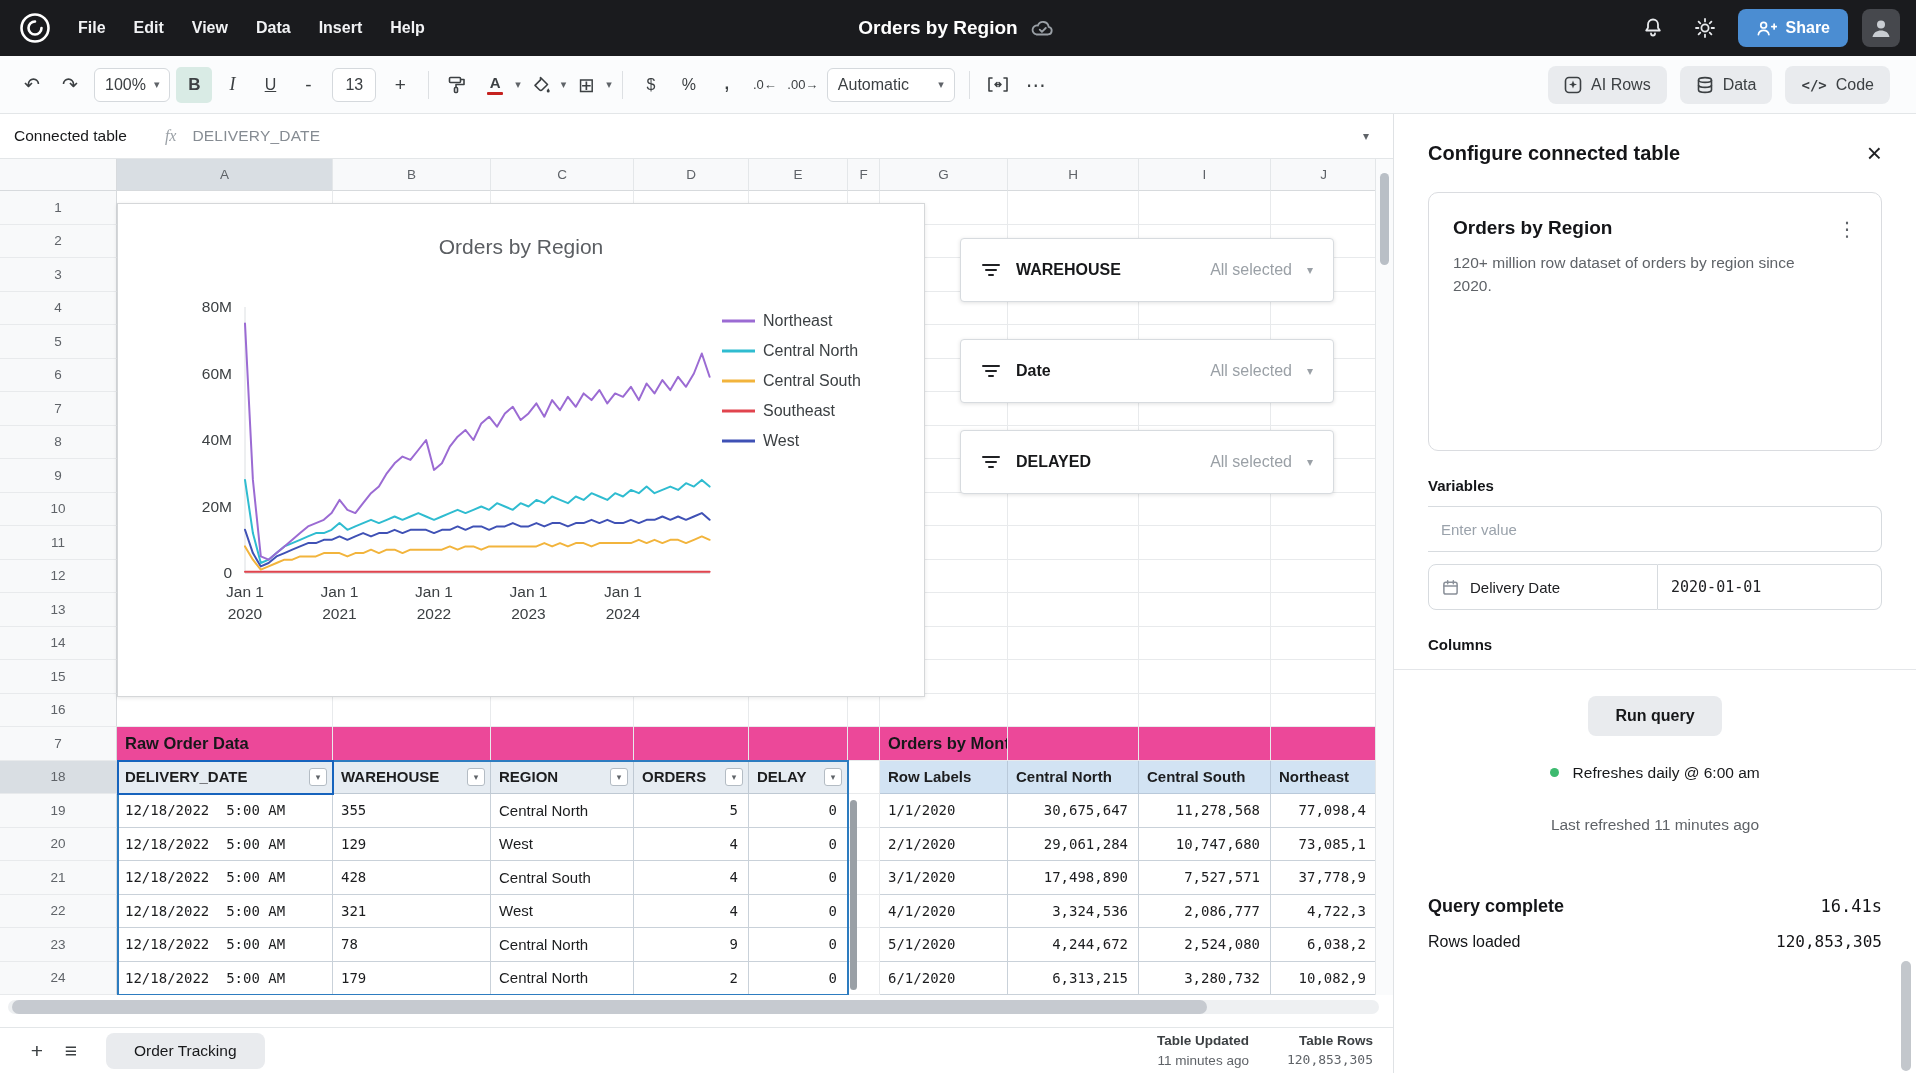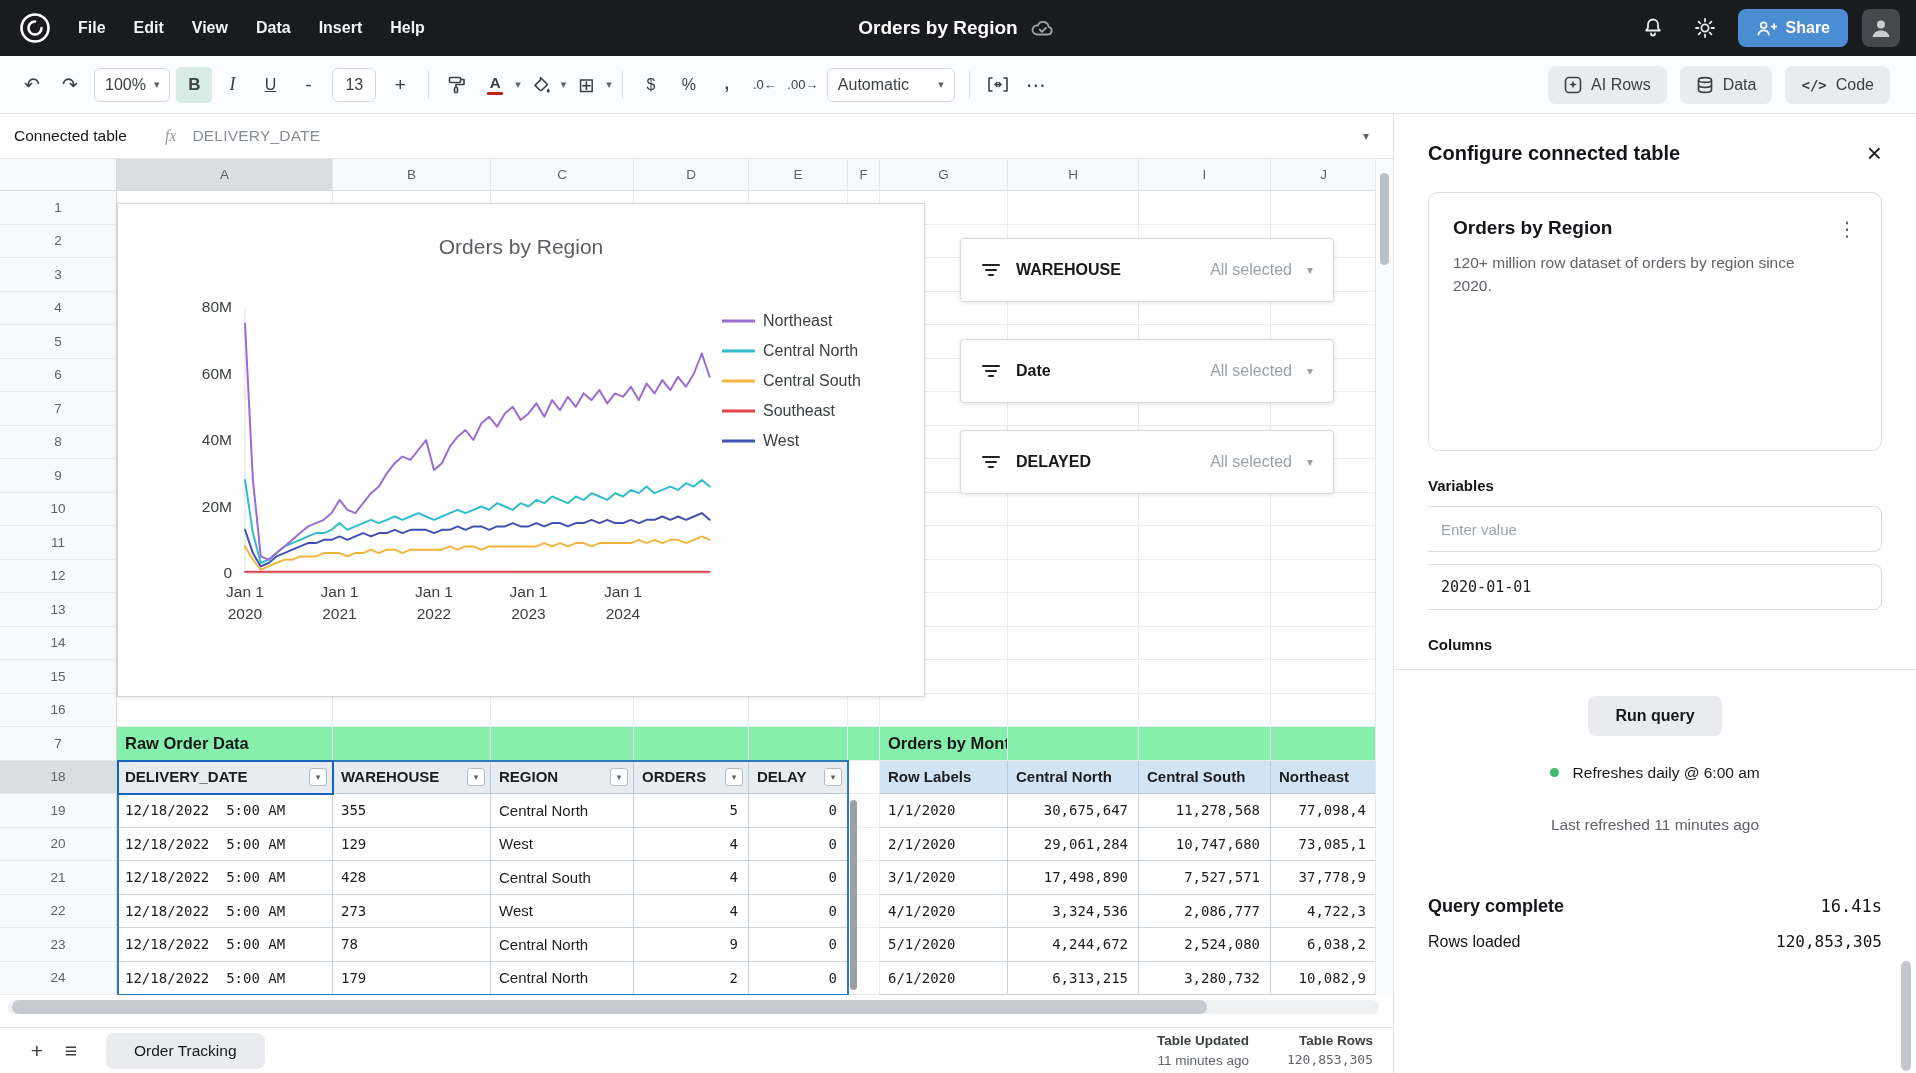--- a/index.html
+++ b/index.html
@@ -57,21 +57,21 @@
   .corner{width:117px;flex:0 0 auto;background:#f8f9fa;border-right:1px solid #d7dadd;border-bottom:1px solid #d7dadd}
   .col-h{flex:0 0 auto;background:#f8f9fa;border-right:1px solid #e4e7e9;border-bottom:1px solid #d7dadd;
     color:#5f6368;font-size:13.5px;display:flex;align-items:center;justify-content:center}
   .col-h.sel{background:#d9dee3}
   .grid-row{display:flex;height:33.5px}
   .gutter{width:117px;flex:0 0 auto;background:#f8f9fa;border-right:1px solid #d7dadd;border-bottom:1px solid #e8eaec;
     color:#5f6368;font-size:13.5px;display:flex;align-items:center;justify-content:center}
   .gutter.sel{background:#d9dee3}
   .cell{flex:0 0 auto;border-right:1px solid #e8eaec;border-bottom:1px solid #e8eaec;font-size:15px;color:#1c1d1f;
     display:flex;align-items:center;padding:0 8px;overflow:hidden;white-space:pre}
-  .cell.band{background:#86efac}
+  .cell.band{background:#ec4899}
   .cell.t-title{font-weight:700;font-size:16.5px;color:#17181a}
   .cell.lh{background:#e6ecf2;font-weight:700;border-color:#bfc9d3;position:relative;padding-right:24px}
   .cell.rh{background:#d2e3f3;font-weight:700;border-color:#b9c9da}
   .cell.dtable{border-color:#c9d1d9}
   .cell.mono-cell{font-family:"DejaVu Sans Mono",monospace;font-size:14px}
   .cell.num{justify-content:flex-end;font-family:"DejaVu Sans Mono",monospace;font-size:14px;padding-right:10px}
   .filter-btn{position:absolute;right:5px;top:50%;transform:translateY(-50%);width:18px;height:18px;
     border:1px solid #b4bcc4;border-radius:3px;background:#fff;display:flex;align-items:center;justify-content:center;
     font-size:9px;color:#5f6368;font-weight:400}
 
@@ -572,21 +572,21 @@
               <div class="cell dtable num" style="width: 99px;">0</div>
               <div class="cell" style="width: 32px;"></div>
               <div class="cell dtable mono-cell" style="width: 128px;">3/1/2020</div>
               <div class="cell dtable num" style="width: 131px;">17,498,890</div>
               <div class="cell dtable num" style="width: 132px;">7,527,571</div>
               <div class="cell dtable num" style="width: 106px;">37,778,9</div>
             </div>
             <div class="grid-row">
               <div class="gutter">22</div>
               <div class="cell dtable mono-cell" style="width: 216px;">12/18/2022  5:00 AM</div>
-              <div class="cell dtable mono-cell" style="width: 158px;">273</div>
+              <div class="cell dtable mono-cell" style="width: 158px;">321</div>
               <div class="cell dtable" style="width: 143px;">West</div>
               <div class="cell dtable num" style="width: 115px;">4</div>
               <div class="cell dtable num" style="width: 99px;">0</div>
               <div class="cell" style="width: 32px;"></div>
               <div class="cell dtable mono-cell" style="width: 128px;">4/1/2020</div>
               <div class="cell dtable num" style="width: 131px;">3,324,536</div>
               <div class="cell dtable num" style="width: 132px;">2,086,777</div>
               <div class="cell dtable num" style="width: 106px;">4,722,3</div>
             </div>
             <div class="grid-row">
@@ -740,20 +740,29 @@
 
       <div class="sec-label">Variables</div>
 
       <div class="var-row">
         <div class="var-right">
           <input type="text" placeholder="Enter value" style="">
         </div>
       </div>
 
       <div class="var-row">
+        <div class="var-left">
+          <span class="var-ic">
+            <svg width="17" height="17" viewBox="0 0 18 18" fill="none" stroke="#8a9099" stroke-width="1.6" stroke-linecap="round">
+              <rect x="2" y="3.5" width="14" height="12.5" rx="2"></rect>
+              <path d="M2 7.5h14M6 1.8v3.2M12 1.8v3.2"></path>
+            </svg>
+          </span>
+          <span>Delivery Date</span>
+        </div>
         <div class="var-right mono">
           <span class="mono">2020-01-01</span>
         </div>
       </div>
 
       <div class="sec-label">Columns</div>
       <div class="panel-divider"></div>
 
       <button class="run-btn">Run query</button>
 

